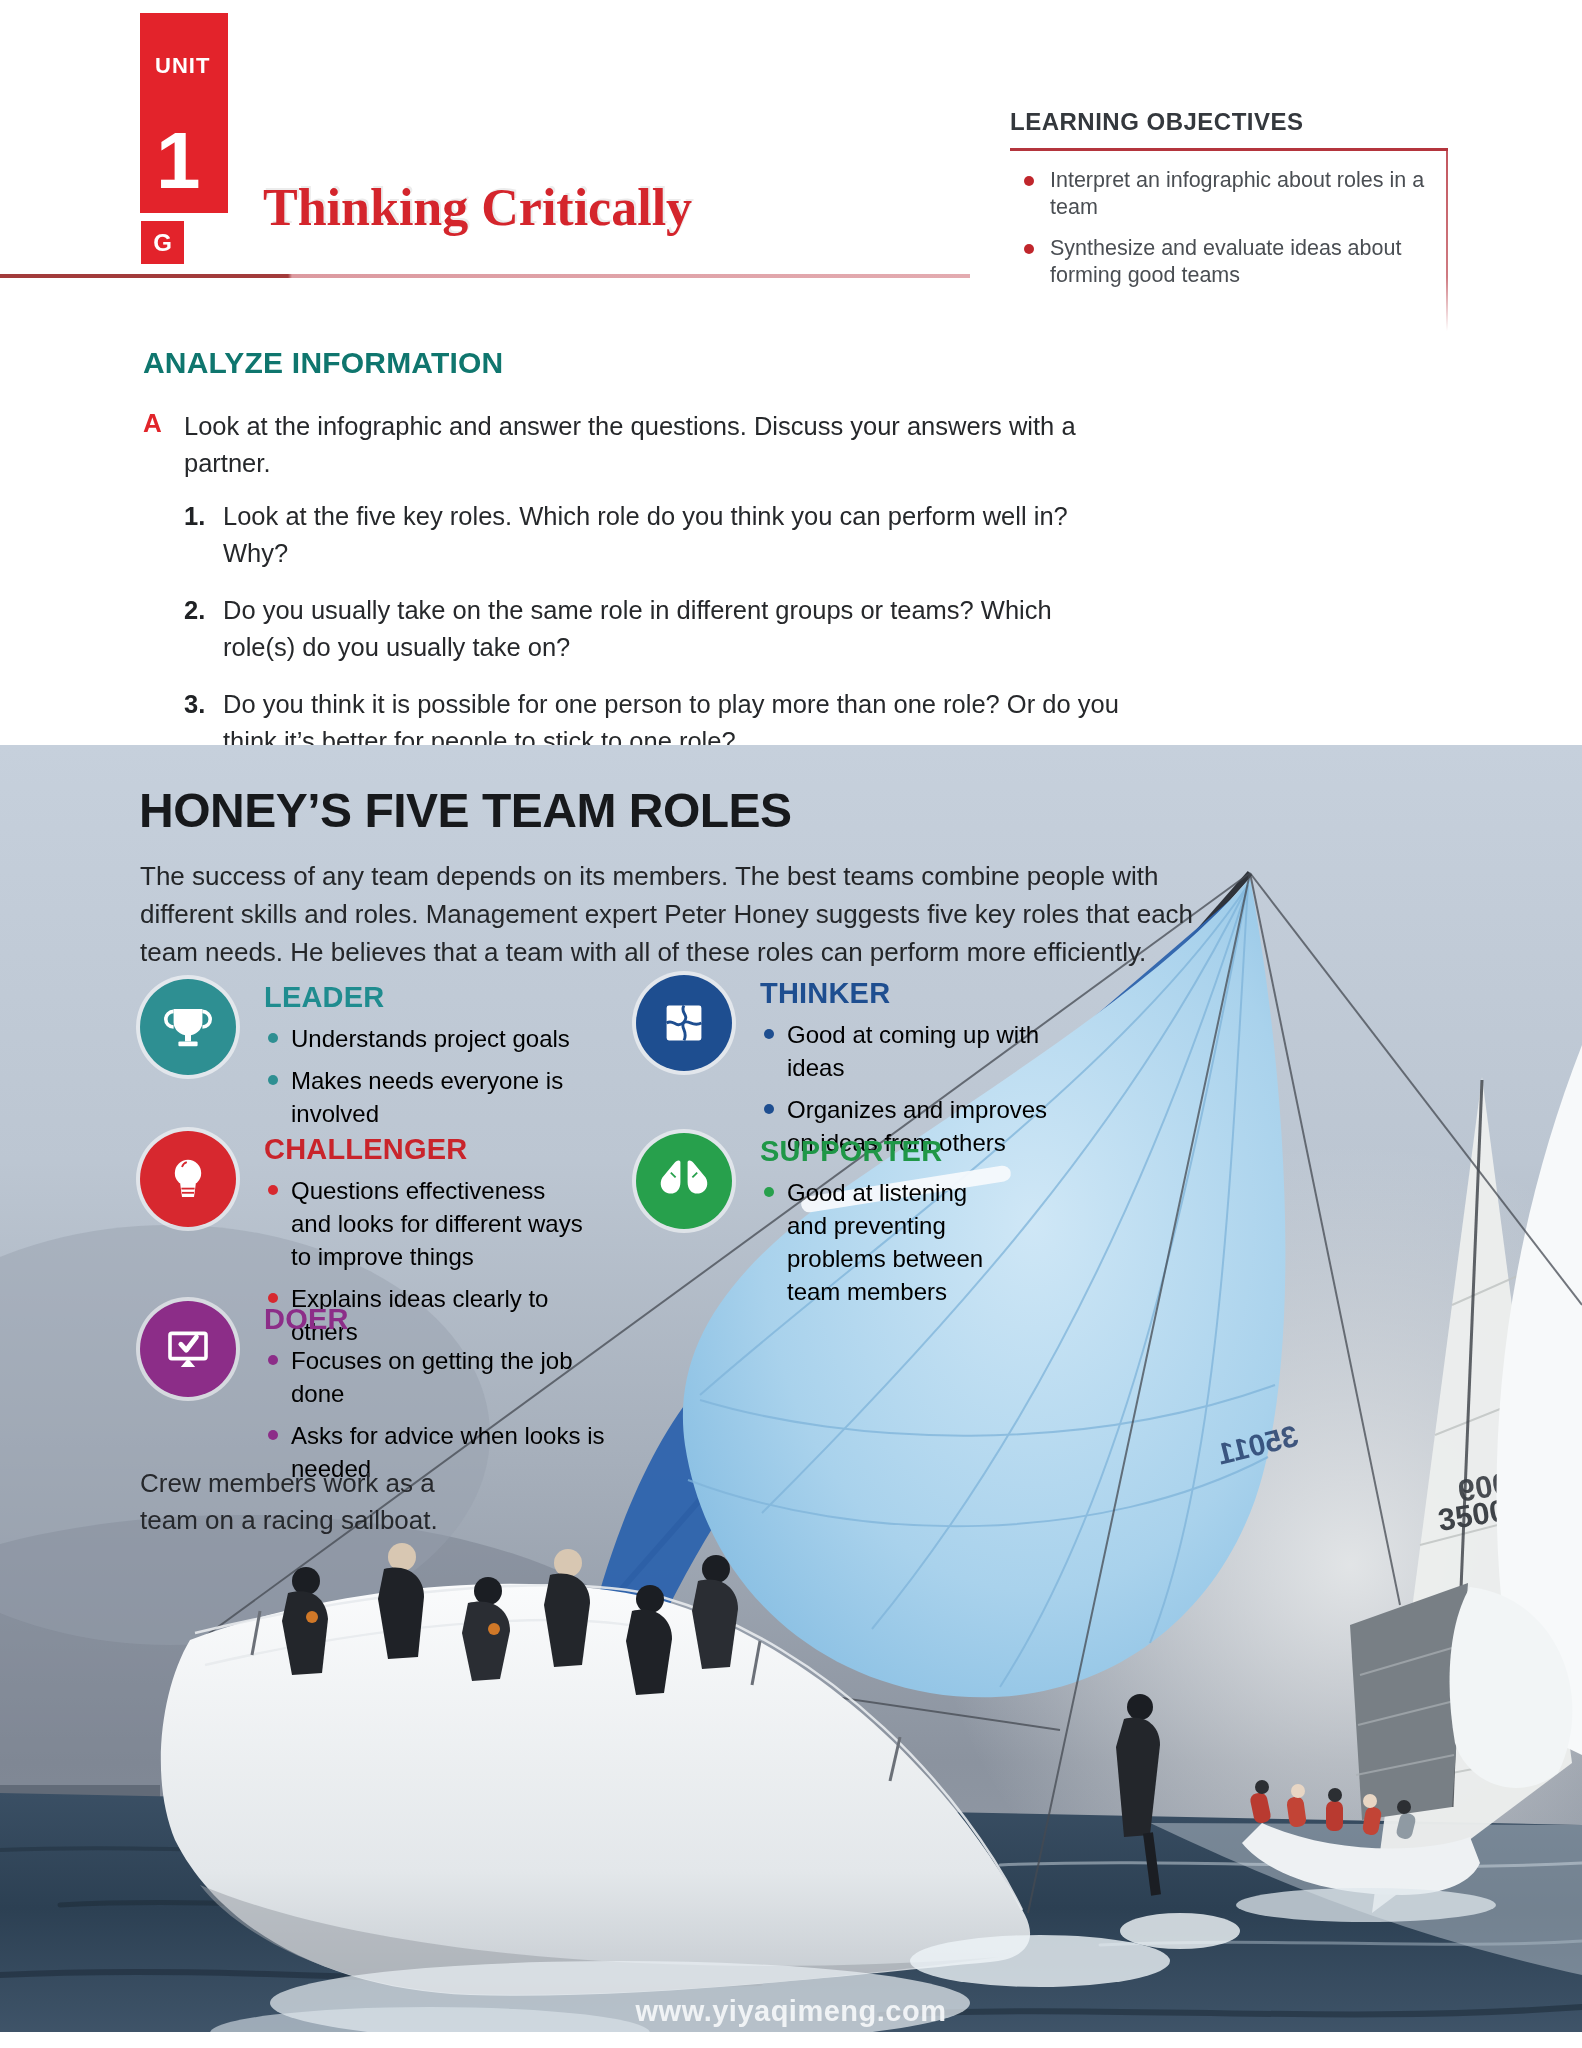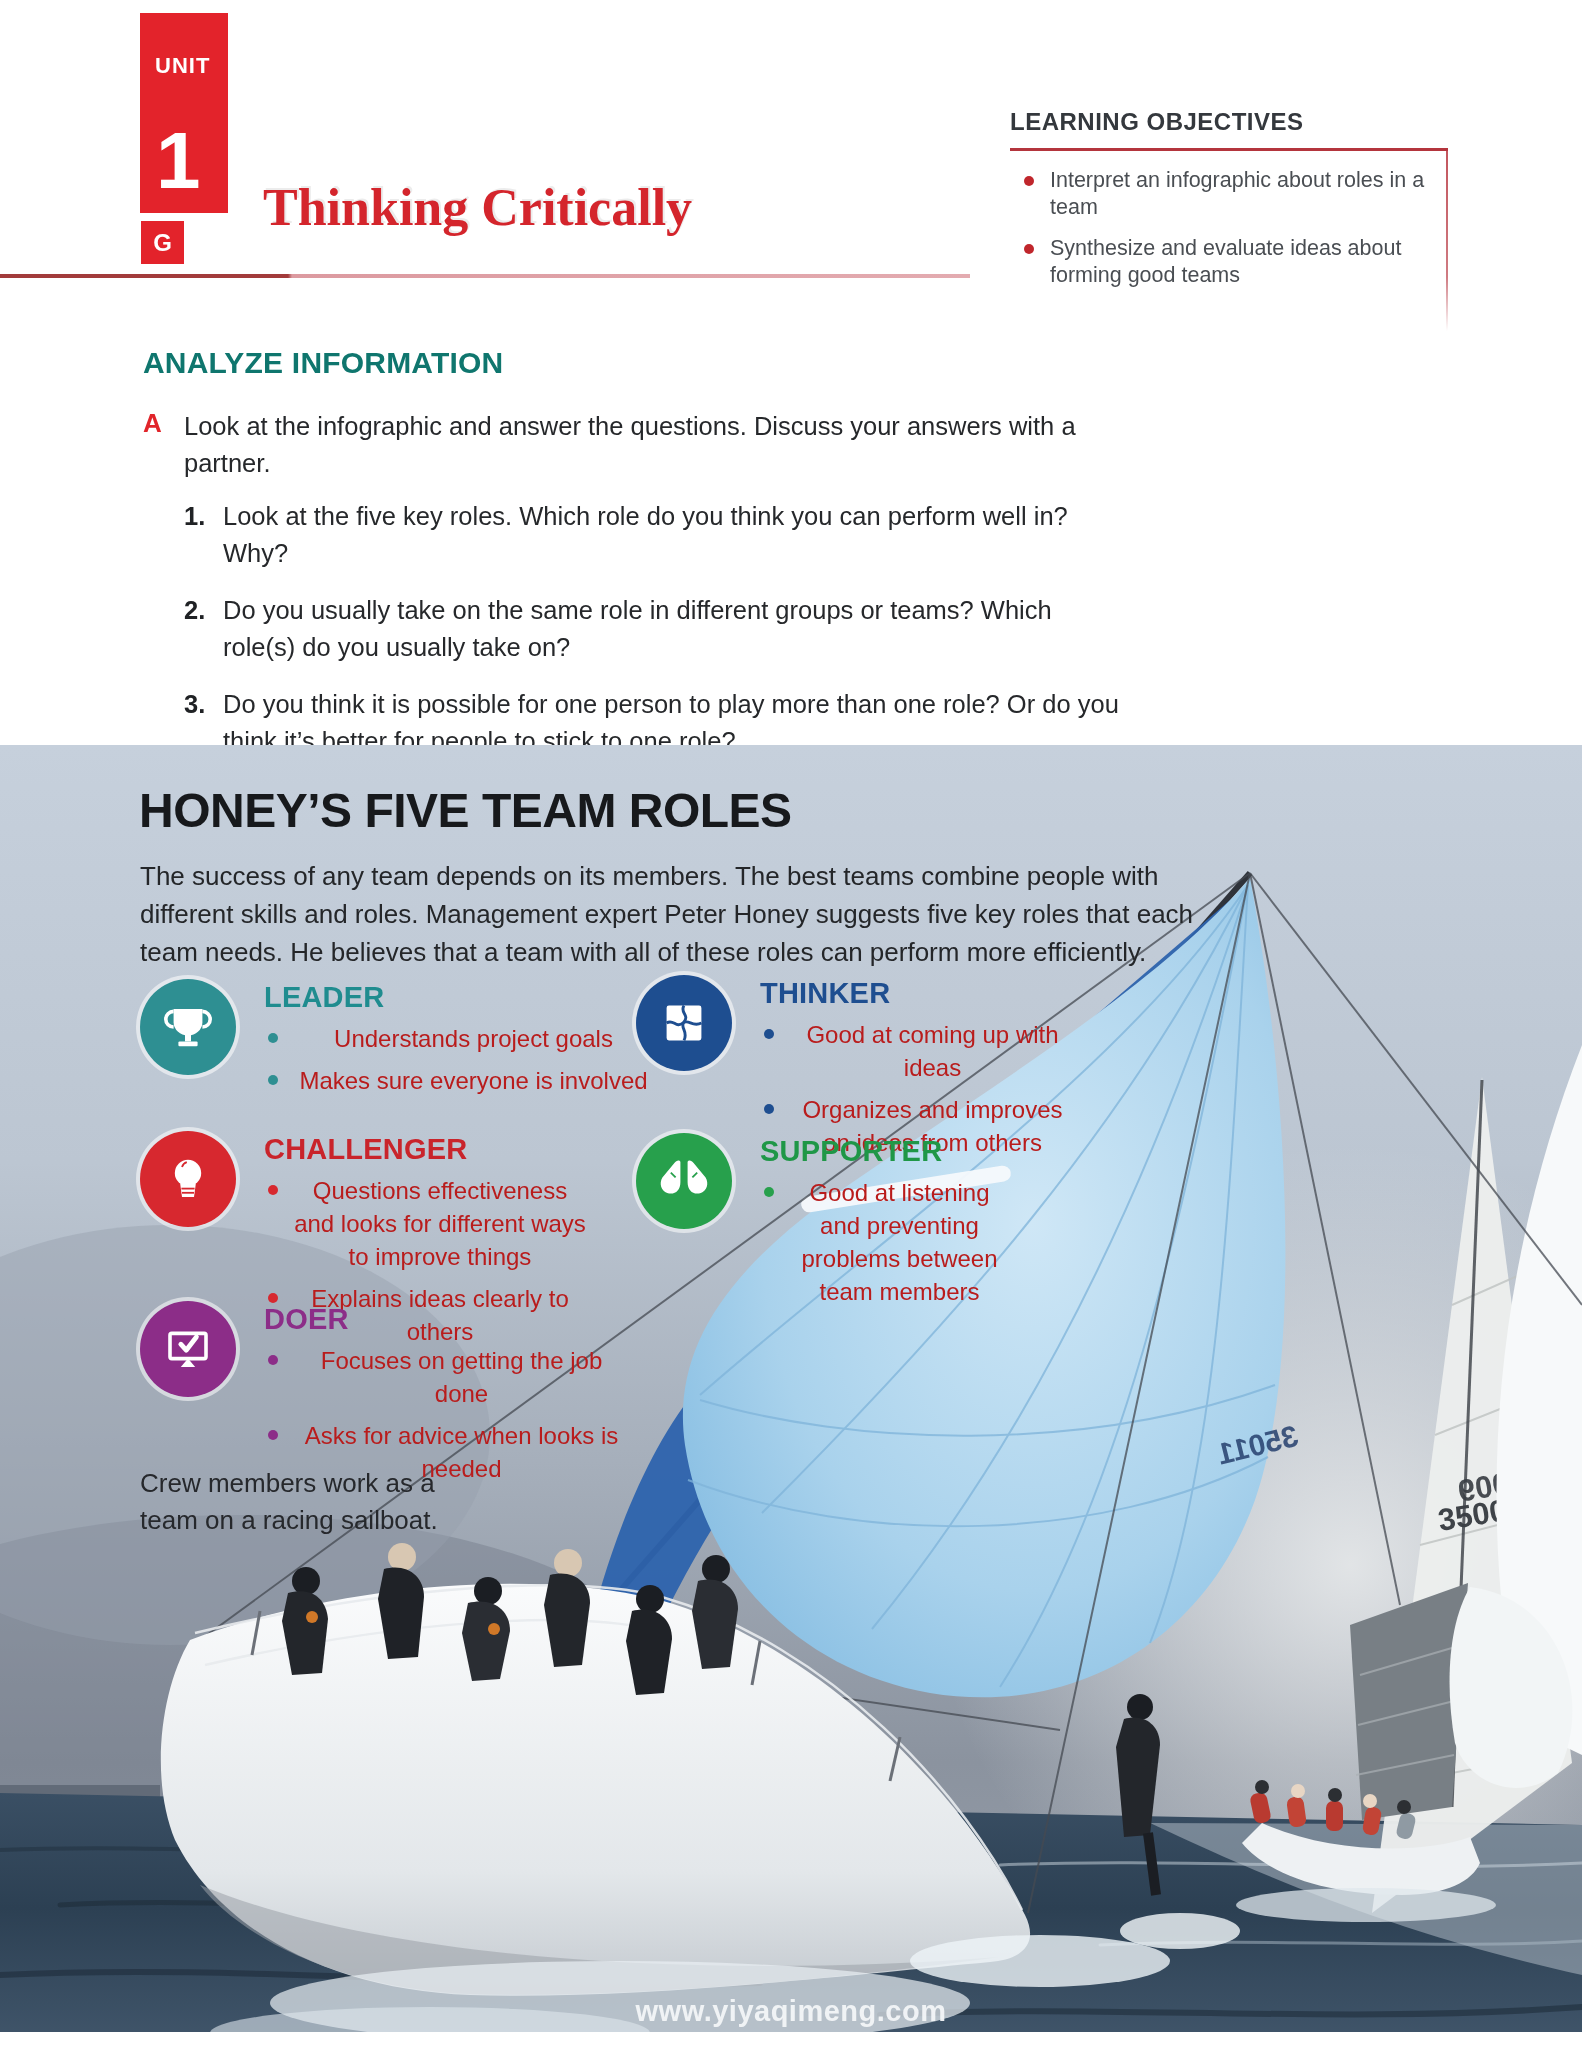--- a/index.html
+++ b/index.html
@@ -71,21 +71,21 @@
     flex:0 0 96px;width:96px;height:96px;border-radius:50%;
     display:flex;align-items:center;justify-content:center;
     box-shadow:0 0 0 4px rgba(255,255,255,.55);
   }
   .role-icon svg{display:block;}
   .role-body{padding-top:2px;}
   .role-name{font-size:29px;font-weight:bold;letter-spacing:.2px;}
   .role-points{list-style:none;margin:8px 0 0 0;padding:0;}
   .role-points li{
     position:relative;padding-left:27px;margin-bottom:9px;
-    font-size:24px;line-height:33px;color:#b91c1c;text-align:center;
+    font-size:24px;line-height:33px;color:#000000;
   }
   .role-points li::before{
     content:"";position:absolute;left:4px;top:11px;width:10px;height:10px;border-radius:50%;
   }
   .role-leader{left:140px;top:234px;}
   .role-leader .role-icon{background:#2e8f92;}
   .role-leader .role-name{color:#1f8c8f;}
   .role-leader .role-points li::before{background:#2e8f92;}
   .role-leader .role-points{width:392px;}
   .role-challenger{left:140px;top:386px;}
@@ -341,21 +341,21 @@
           <path d="M-24,-26 A13,13 0 1 0 -24,0" fill="none" stroke="#fff" stroke-width="6"></path>
           <path d="M24,-26 A13,13 0 1 1 24,0" fill="none" stroke="#fff" stroke-width="6"></path>
           <rect x="-5" y="12" width="10" height="12" fill="#fff"></rect>
           <rect x="-16" y="24" width="32" height="8" rx="2" fill="#fff"></rect>
         </svg>
       </div>
       <div class="role-body">
         <div class="role-name">LEADER</div>
         <ul class="role-points">
           <li>Understands project goals</li>
-          <li>Makes sure everyone is involved</li>
+          <li>Makes needs everyone is involved</li>
         </ul>
       </div>
     </div>
 
     <div class="role role-challenger">
       <div class="role-icon">
         <svg width="60" height="60" viewBox="-50 -50 100 100">
           <circle cx="0" cy="-10" r="22" fill="#fff"></circle>
           <path d="M-13,8 L13,8 L10,30 L-10,30 Z" fill="#fff"></path>
           <line x1="-11" y1="16" x2="11" y2="16" stroke="#d7282f" stroke-width="3"></line>

